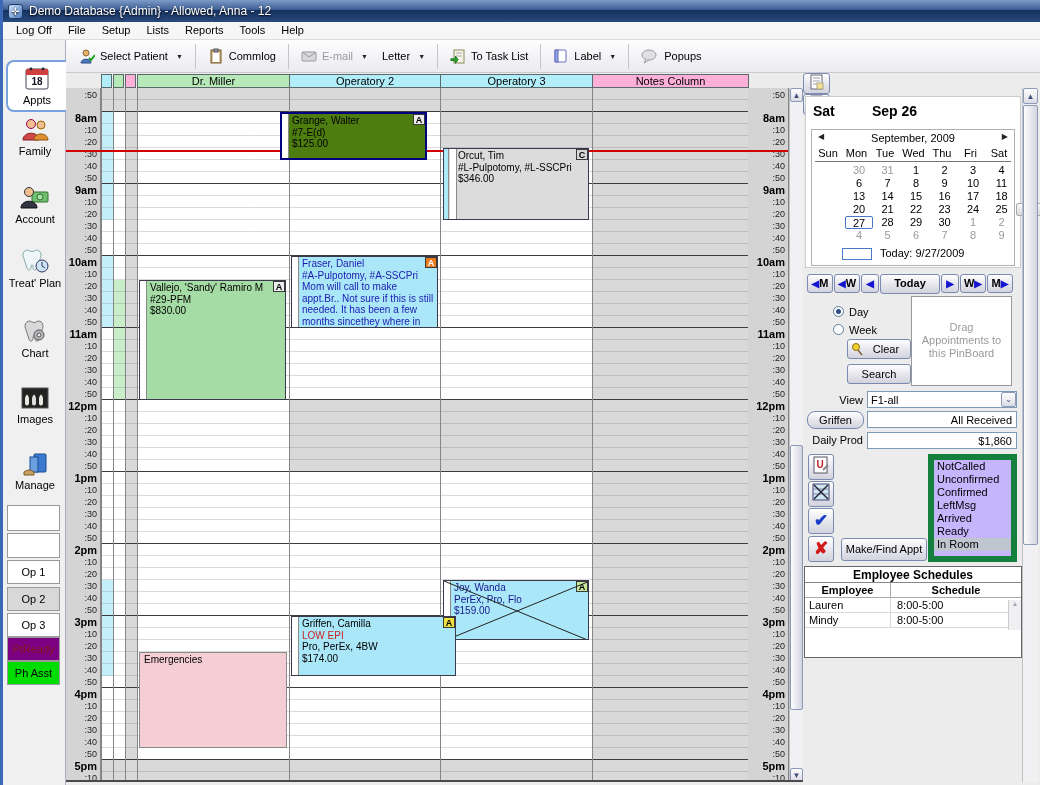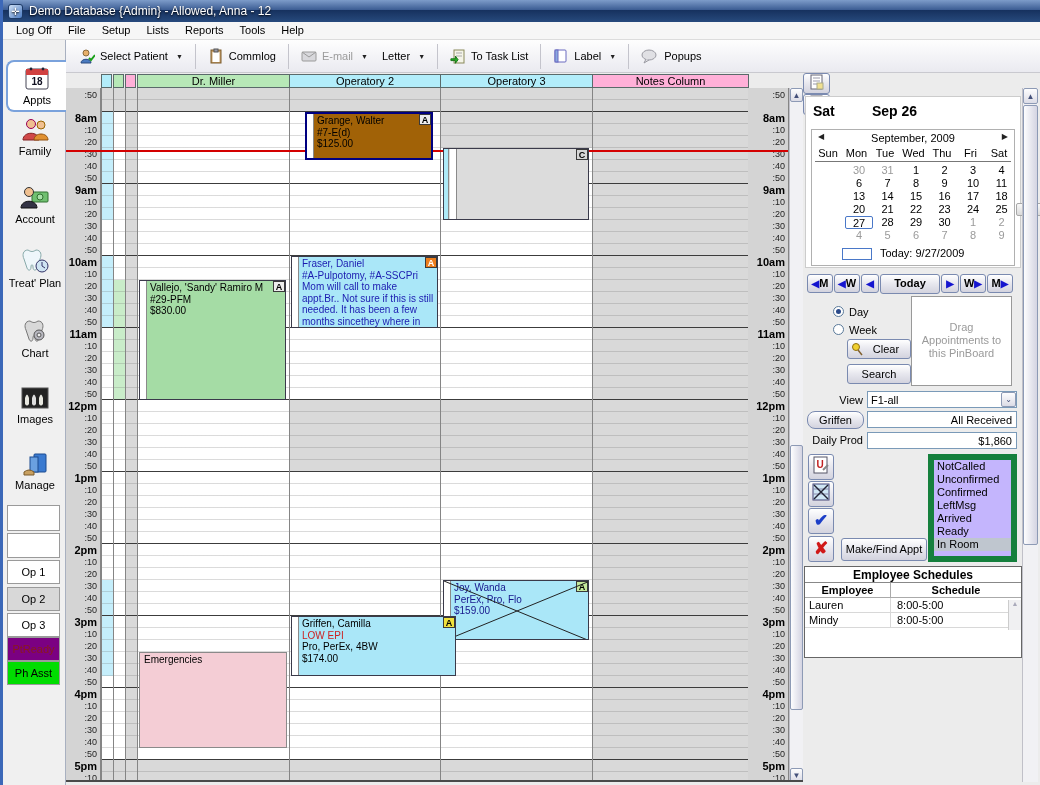--- a/index.html
+++ b/index.html
@@ -405,32 +405,37 @@
         <div class="hour-label" style="left: 682px; top: 600px; width: 37px;">4pm</div>
         <div class="min-label" style="left: 682px; top: 612px; width: 37px;">:10</div>
         <div class="min-label" style="left: 682px; top: 624px; width: 37px;">:20</div>
         <div class="min-label" style="left: 682px; top: 636px; width: 37px;">:30</div>
         <div class="min-label" style="left: 682px; top: 648px; width: 37px;">:40</div>
         <div class="min-label" style="left: 682px; top: 660px; width: 37px;">:50</div>
         <div class="hour-label" style="left: 682px; top: 672px; width: 37px;">5pm</div>
         <div class="min-label" style="left: 682px; top: 684px; width: 37px;">:10</div>
         <div class="blockout" style="left: 73px; top: 564px; width: 148px; height: 96px; background: rgb(244, 205, 213);">Emergencies</div>
         <div class="redline" style="top: 62px;"></div>
-        <div class="appt" style="left: 239px; top: 24px; width: 128px; height: 48px; background: #a16207; color: rgb(0, 0, 0); border: 2px solid rgb(0, 0, 128);">
+        <div class="appt" style="left: 214px; top: 24px; width: 147px; height: 48px; background: #4d7c0f; color: rgb(0, 0, 0); border: 2px solid rgb(0, 0, 128);">
           <div class="astrip"></div>
           <div class="atext">
             <div>Grange, Walter</div>
             <div>#7-E(d)</div>
             <div>$125.00</div>
           </div>
           <div class="abadge" style="background: rgb(237, 237, 237); color: rgb(0, 0, 0);">A</div>
         </div>
         <div class="appt" style="left: 377px; top: 60px; width: 146px; height: 72px; background: rgb(220, 220, 220); color: rgb(0, 0, 0);">
           <div class="astrip2" style="background: rgb(174, 234, 248);"></div>
           <div class="astrip" style="left: 6px;"></div>
+          <div class="atext" style="left: 14px;">
+            <div>Orcut, Tim</div>
+            <div>#L-Pulpotomy, #L-SSCPri</div>
+            <div>$346.00</div>
+          </div>
           <div class="abadge" style="background: rgb(214, 214, 214); color: rgb(0, 0, 0);">C</div>
         </div>
         <div class="appt" style="left: 225px; top: 168px; width: 147px; height: 72px; background: rgb(170, 231, 248); color: rgb(27, 27, 176);">
           <div class="astrip"></div>
           <div class="atext">
             <div>Fraser, Daniel</div>
             <div>#A-Pulpotomy, #A-SSCPri</div>
             <div>Mom will call to make appt.Br.. Not sure if this is still needed. It has been a few months sincethey where in</div>
           </div>
           <div class="abadge" style="background: rgb(237, 125, 28); color: rgb(255, 255, 255);">A</div>

